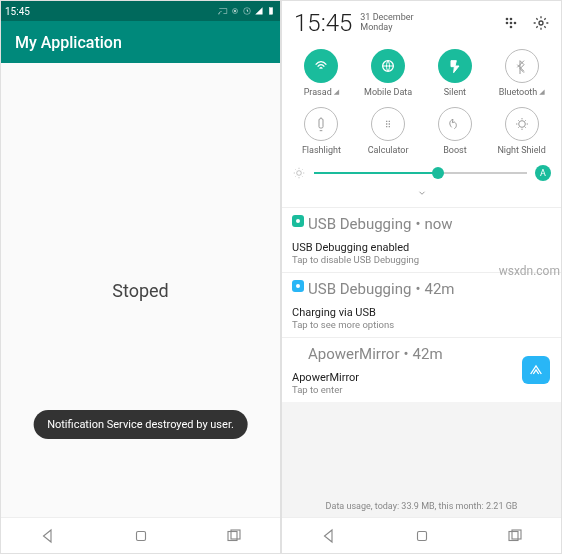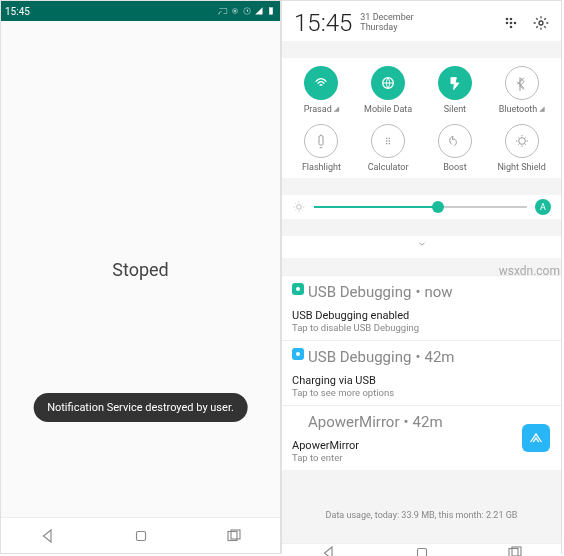--- a/index.html
+++ b/index.html
@@ -1,18 +1,18 @@
 <!DOCTYPE html>
 <html><head>
 <meta charset="utf-8">
 <style>
 * { box-sizing: border-box; margin: 0; padding: 0; }
 body { background: #fff; font-family: Roboto, Arial, sans-serif; font-size: 12px; }
 .wrap { display: flex; width: 564px; height: 556px; position: relative; }
-.phone { width: 281px; height: 554px; border: 1px solid #e0e0e0; background: #fafafa; position: relative; display: flex; flex-direction: column; gap: 17px; }
+.phone { width: 281px; height: 554px; border: 1px solid #e0e0e0; background: #fafafa; position: relative; display: flex; flex-direction: column; }
 
 .statusbar { height: 20px; background: #00695c; display: flex; justify-content: space-between; align-items: center; color: #fff; font-size: 10px; padding: 0 4px; }
 .statusbar .icons { display: flex; gap: 2px; align-items: center; }
 .sb-icon { width: 10px; height: 10px; fill: #fff; stroke: #fff; }
 .appbar { height: 42px; background: #00897b; color: #fff; display: flex; align-items: center; padding: 0 14px; font-size: 16px; font-weight: 500; }
 .left-body { flex: 1; display: flex; align-items: center; justify-content: center; position: relative; background: #fafafa; }
 .stopped { color: #444; font-size: 18px; }
 .toast { position: absolute; bottom: 78px; left: 50%; transform: translateX(-50%); background: #333; color: #fff; padding: 8px 14px; border-radius: 18px; font-size: 11px; white-space: nowrap; }
 .navbar { height: 36px; background: #fff; display: flex; justify-content: space-around; align-items: center; border-top: 1px solid #eee; }
 .nav-icon { width: 18px; height: 18px; stroke: #888; fill: none; stroke-width: 1.5; }
@@ -75,20 +75,23 @@
             <path d="M12 8v4l3 2" stroke="#fff"></path>
           </svg>
         <svg class="sb-icon" viewBox="0 0 24 24">
             <path d="M4 20L20 4v16z"></path>
           </svg>
         <svg class="sb-icon" viewBox="0 0 24 24">
             <rect x="8" y="4" width="8" height="16" stroke="#fff" fill="#fff"></rect>
           </svg>
       </span>
     </div>
+    <div class="appbar">
+      <span>My Application</span>
+    </div>
     <div class="left-body">
       <span class="stopped">Stoped</span>
       <div class="toast">
         <span>Notification Service destroyed by user.</span>
       </div>
     </div>
     <div class="navbar">
       <svg class="nav-icon" viewBox="0 0 24 24">
           <path d="M16 4l-10 8 10 8z"></path>
         </svg>
@@ -100,21 +103,21 @@
           <rect x="8" y="4" width="12" height="12"></rect>
         </svg>
     </div>
   </div>
 
   <div class="phone right">
     <div class="qs-header">
       <span class="qs-time">15:45</span>
       <span class="qs-date">
         <span>31 December</span><br>
-        <span>Thursday</span>
+        <span>Monday</span>
       </span>
       <span class="qs-spacer"></span>
       <svg class="qs-hicon" viewBox="0 0 24 24" stroke-width="2">
           <circle cx="6" cy="6" r="1" fill="#444"></circle>
           <circle cx="12" cy="6" r="1" fill="#444"></circle>
           <circle cx="6" cy="12" r="1" fill="#444"></circle>
           <circle cx="12" cy="12" r="1" fill="#444"></circle>
           <circle cx="18" cy="12" r="1" fill="#444"></circle>
           <circle cx="12" cy="18" r="1" fill="#444"></circle>
         </svg>

